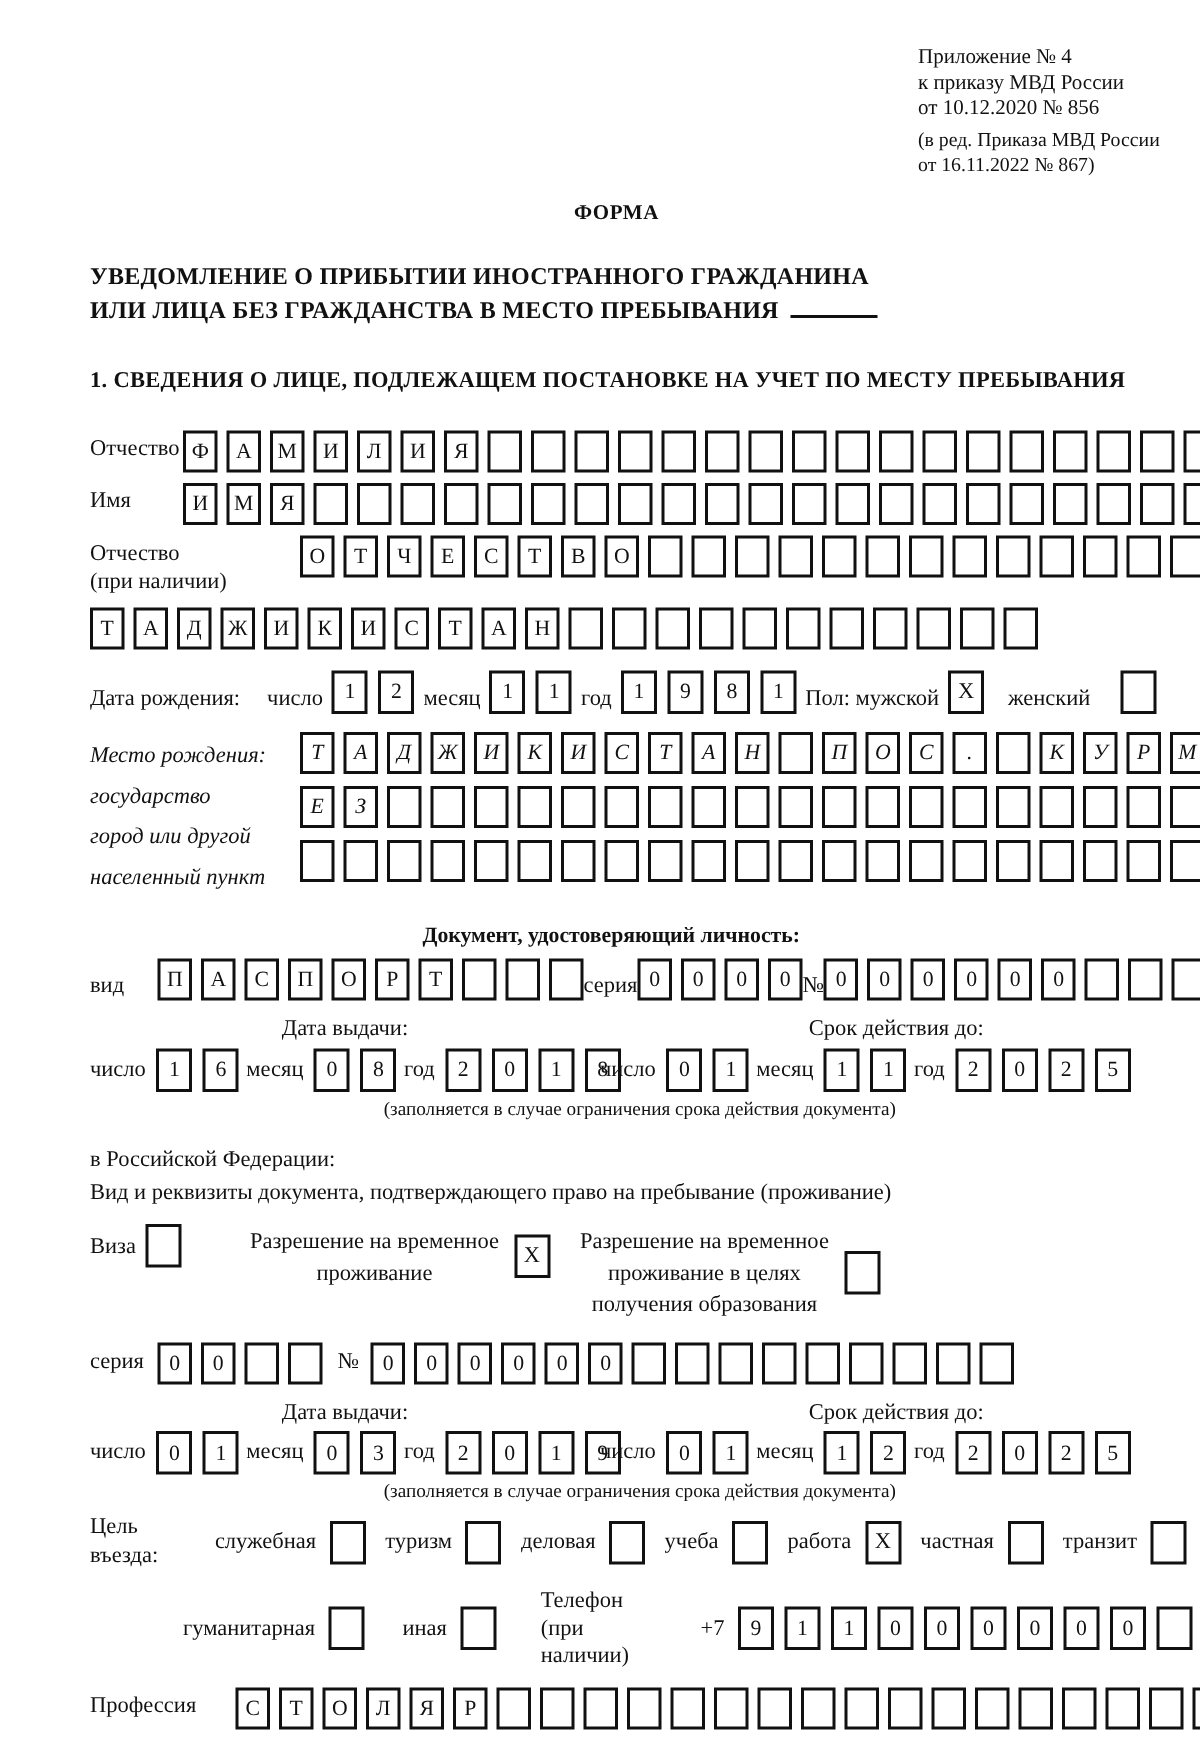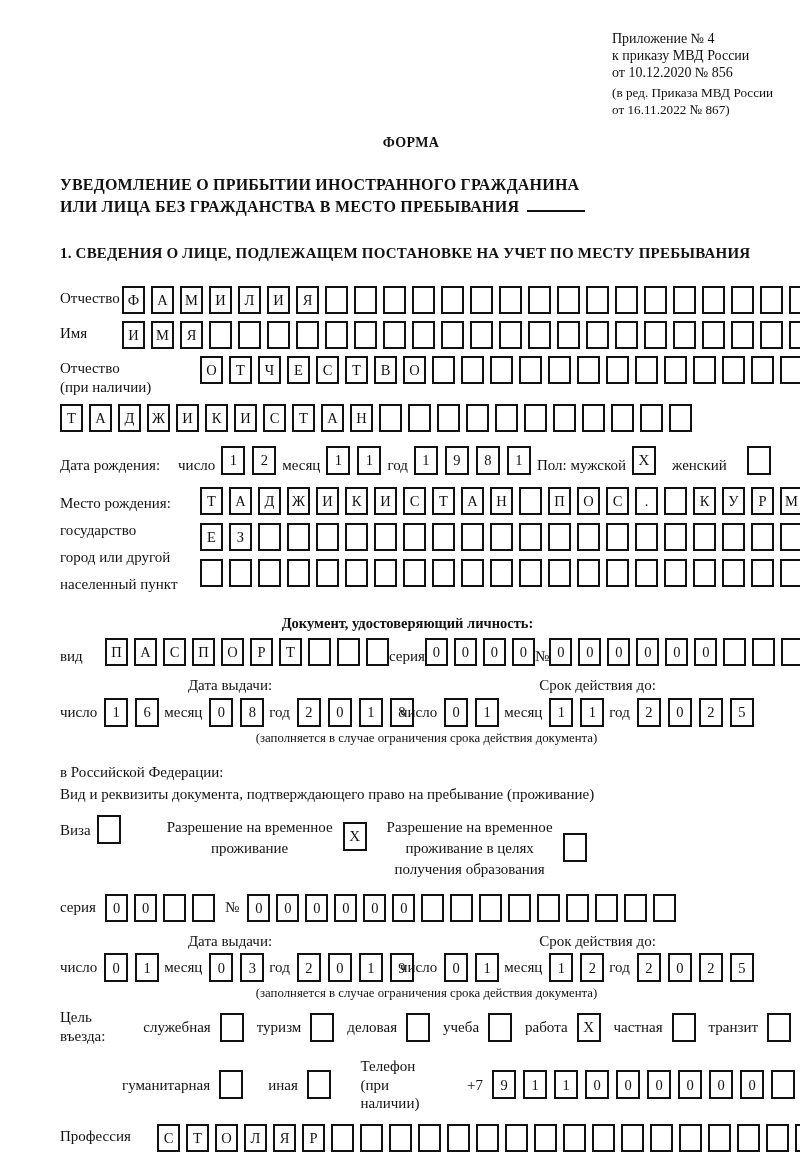--- a/index.html
+++ b/index.html
@@ -236,21 +236,21 @@
         <span class="cell">1</span>
       </span>
     <span>Пол: мужской</span>
     <span class="checkbox">X</span>
     <span class="sp" style="width:4px;"></span>
     <span>женский</span>
     <span class="sp" style="width:8px;"></span>
     <span class="checkbox"></span>
   </div>
 
-  <div class="row" style="margin-bottom:16px;">
+  <div class="row" style="margin-bottom:16px;font-style:italic;">
     <div class="label lbl-140" style="line-height:27px;">
       <div>Место рождения:</div>
       <div>государство</div>
       <div>город или другой</div>
       <div>населенный пункт</div>
     </div>
     <div class="cellcol">
       <div class="cells">
           <span class="cell">Т</span>
           <span class="cell">А</span>

